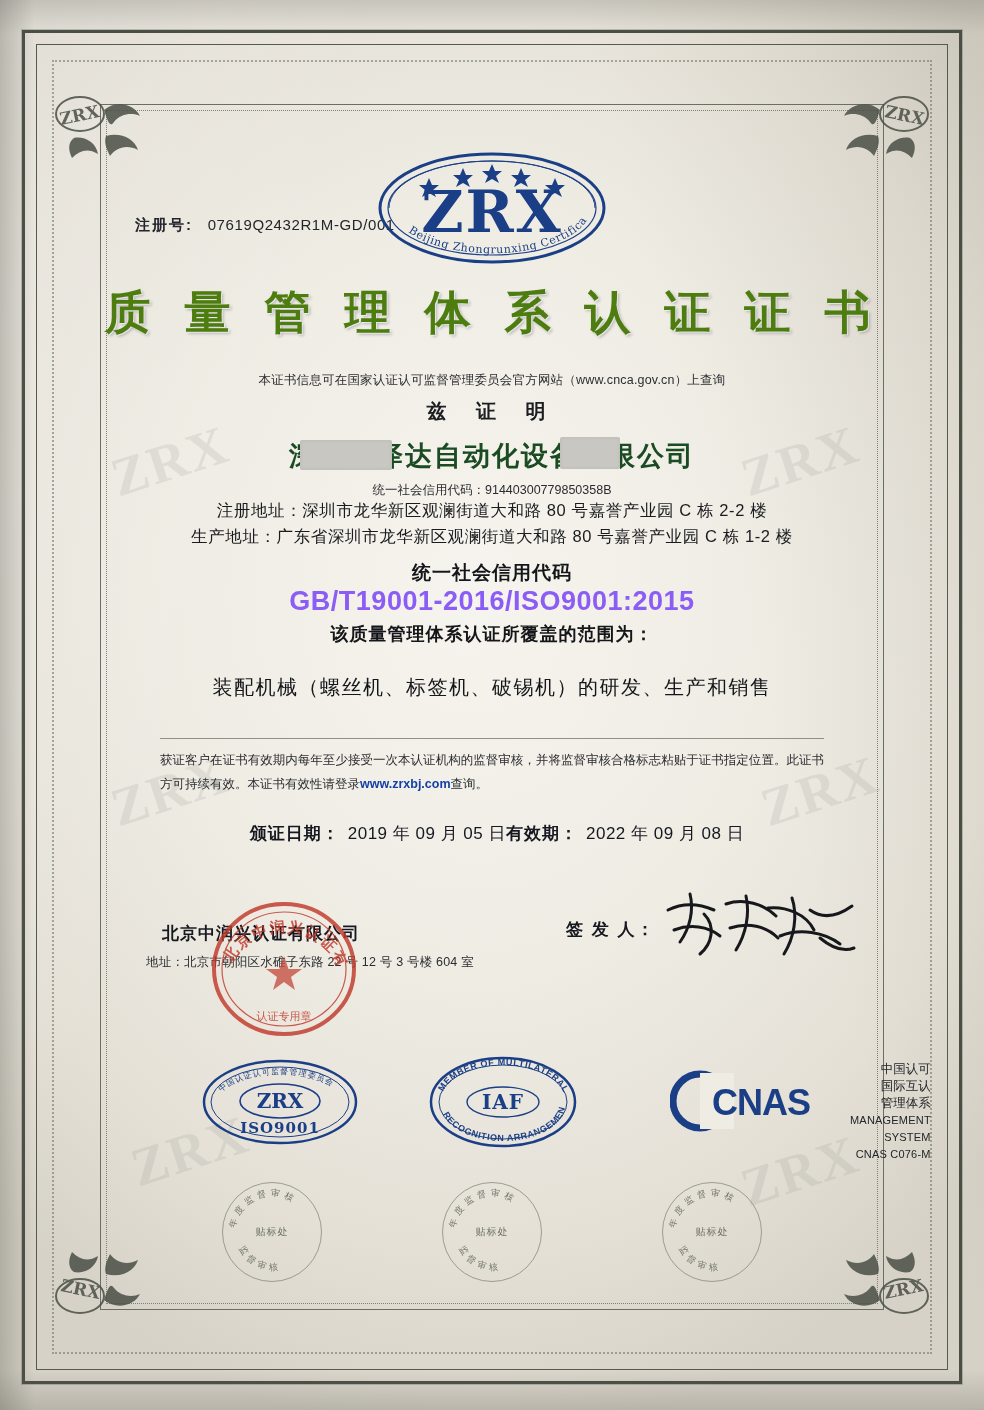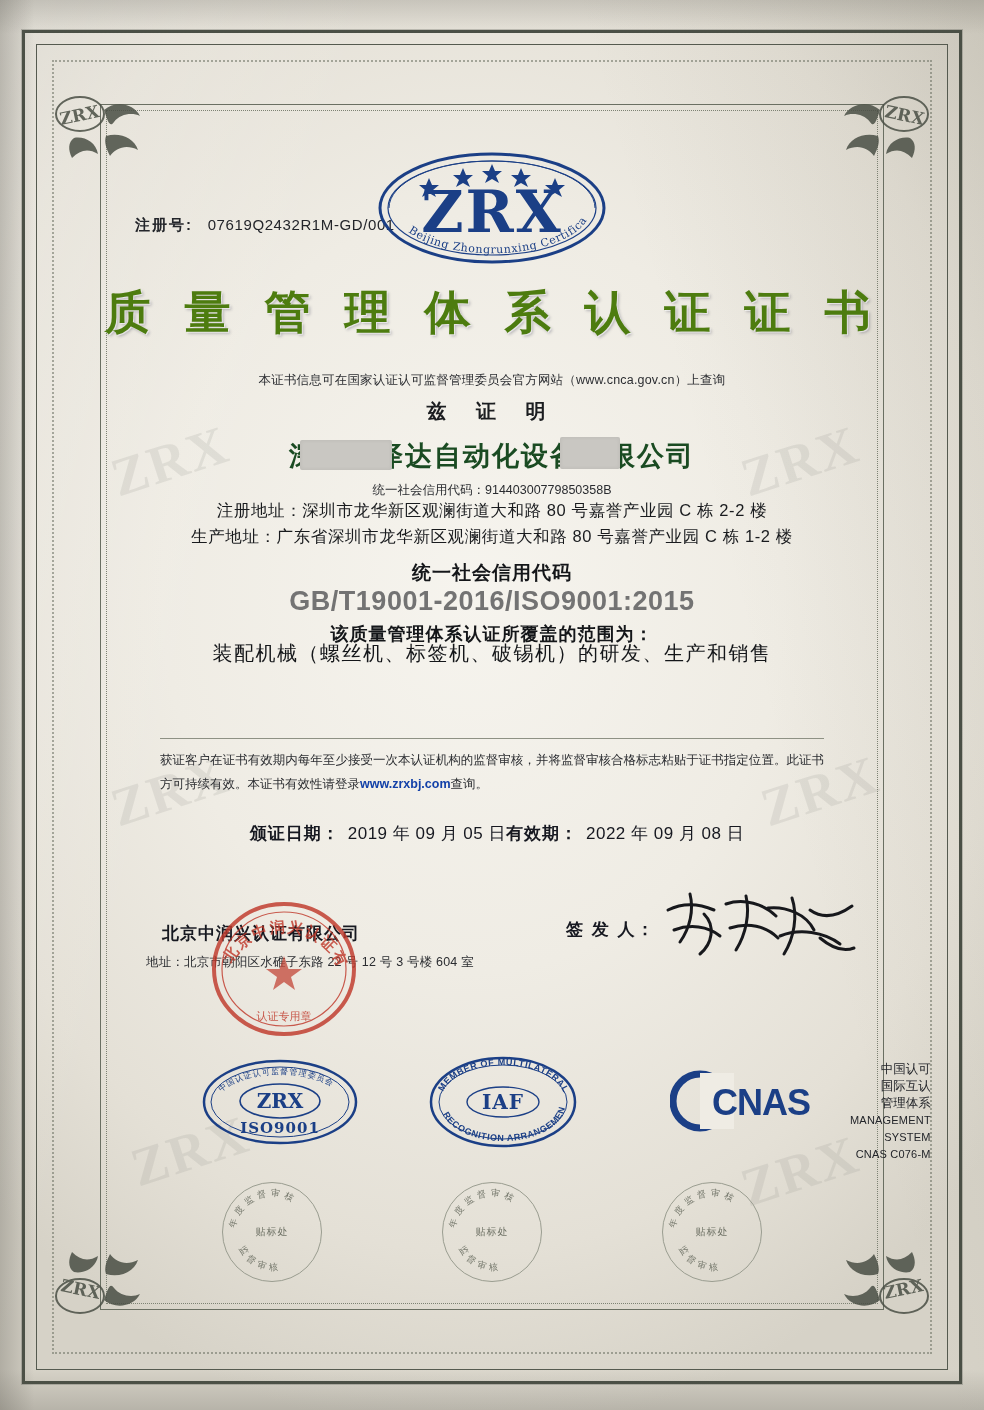--- a/index.html
+++ b/index.html
@@ -196,38 +196,38 @@
     color: #141619;
     letter-spacing: 1px;
   }
   .standard {
     position: absolute;
     left: 0; right: 0;
     top: 586px;
     text-align: center;
     font-size: 27px;
     font-weight: bold;
-    color: #737373;
+    color: #8b5cf6;
     letter-spacing: .5px;
     font-family: "Liberation Sans", sans-serif;
   }
   .scope-label {
     position: absolute;
     left: 0; right: 0;
     top: 622px;
     text-align: center;
     font-size: 18px;
     font-weight: bold;
     color: #141619;
     letter-spacing: 1px;
   }
   .scope-text {
     position: absolute;
     left: 0; right: 0;
-    top: 640px;
+    top: 674px;
     text-align: center;
     font-size: 20px;
     color: #141619;
     letter-spacing: 1.5px;
   }
 
   .hr-line {
     position: absolute;
     left: 160px; right: 160px;
     top: 738px;

